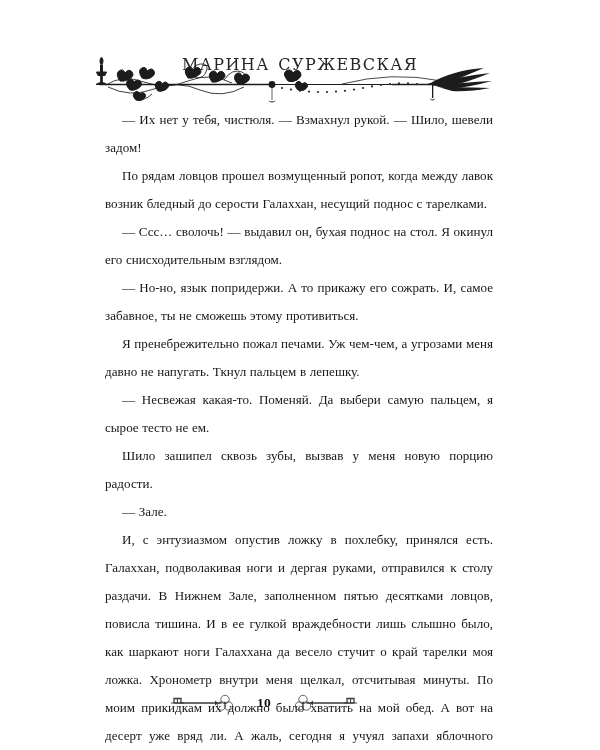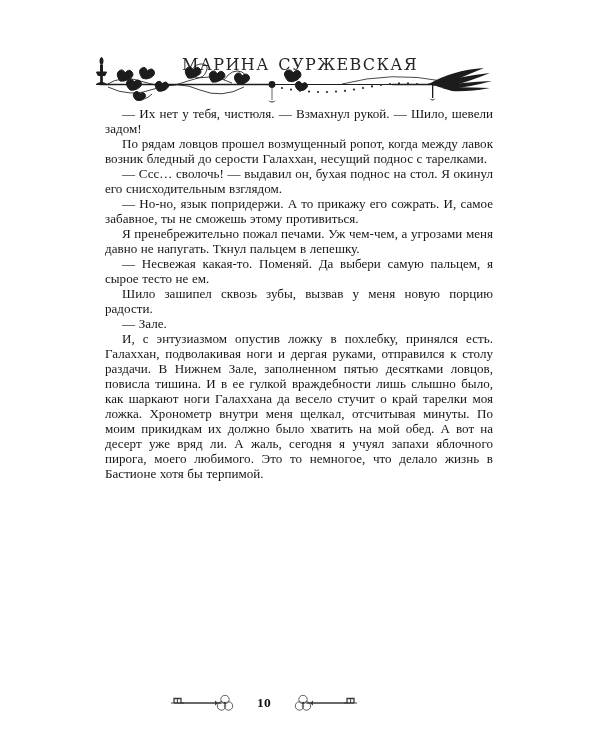--- a/index.html
+++ b/index.html
@@ -61,21 +61,21 @@
     position: absolute;
     left: 105px;
     top: 106px;
     width: 388px;
   }
   .para {
     margin: 0;
     text-align: justify;
     text-indent: 17px;
     font-size: 13.05px;
-    line-height: 15px;
+    line-height: 28px;
     letter-spacing: 0.02px;
     word-spacing: 0.3px;
     hyphens: manual;
     color: #161616;
   }
   .para:last-child { margin-bottom: 7px; }
 
   
   .footer {
     position: absolute;

